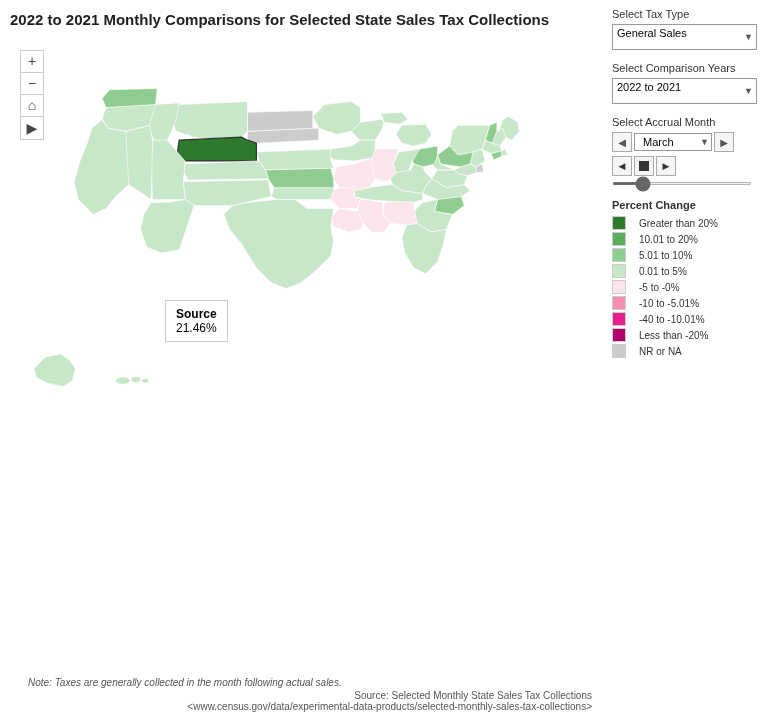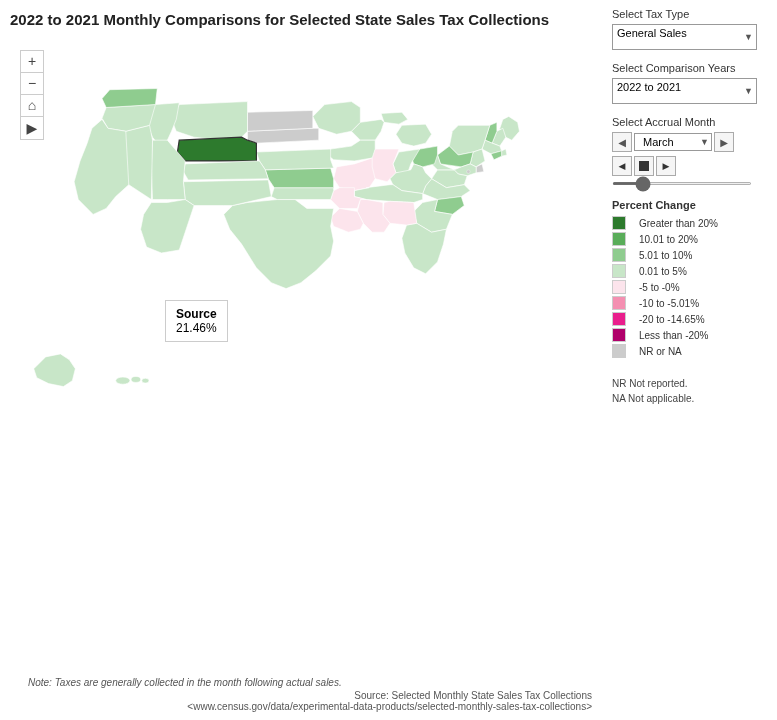--- a/index.html
+++ b/index.html
@@ -463,31 +463,27 @@
           <div class="legend-item">
             <div class="legend-swatch" style="background:#fce4ec;"></div>
             <span class="legend-label">-5 to -0%</span>
           </div>
           <div class="legend-item">
             <div class="legend-swatch" style="background:#f48fb1;"></div>
             <span class="legend-label">-10 to -5.01%</span>
           </div>
           <div class="legend-item">
             <div class="legend-swatch" style="background:#e91e8c;"></div>
-            <span class="legend-label">-20 to -14.65%</span>
+            <span class="legend-label">-40 to -10.01%</span>
           </div>
           <div class="legend-item">
             <div class="legend-swatch" style="background:#b0006a;"></div>
             <span class="legend-label">Less than -20%</span>
           </div>
           <div class="legend-item">
             <div class="legend-swatch" style="background:#cccccc;"></div>
             <span class="legend-label">NR or NA</span>
           </div>
         </div>
     </div>
 
-    <div id="nr-note">
-      <div>NR Not reported.</div>
-      <div>NA Not applicable.</div>
-    </div>
   </div>
 </div>
 
 </body></html>

